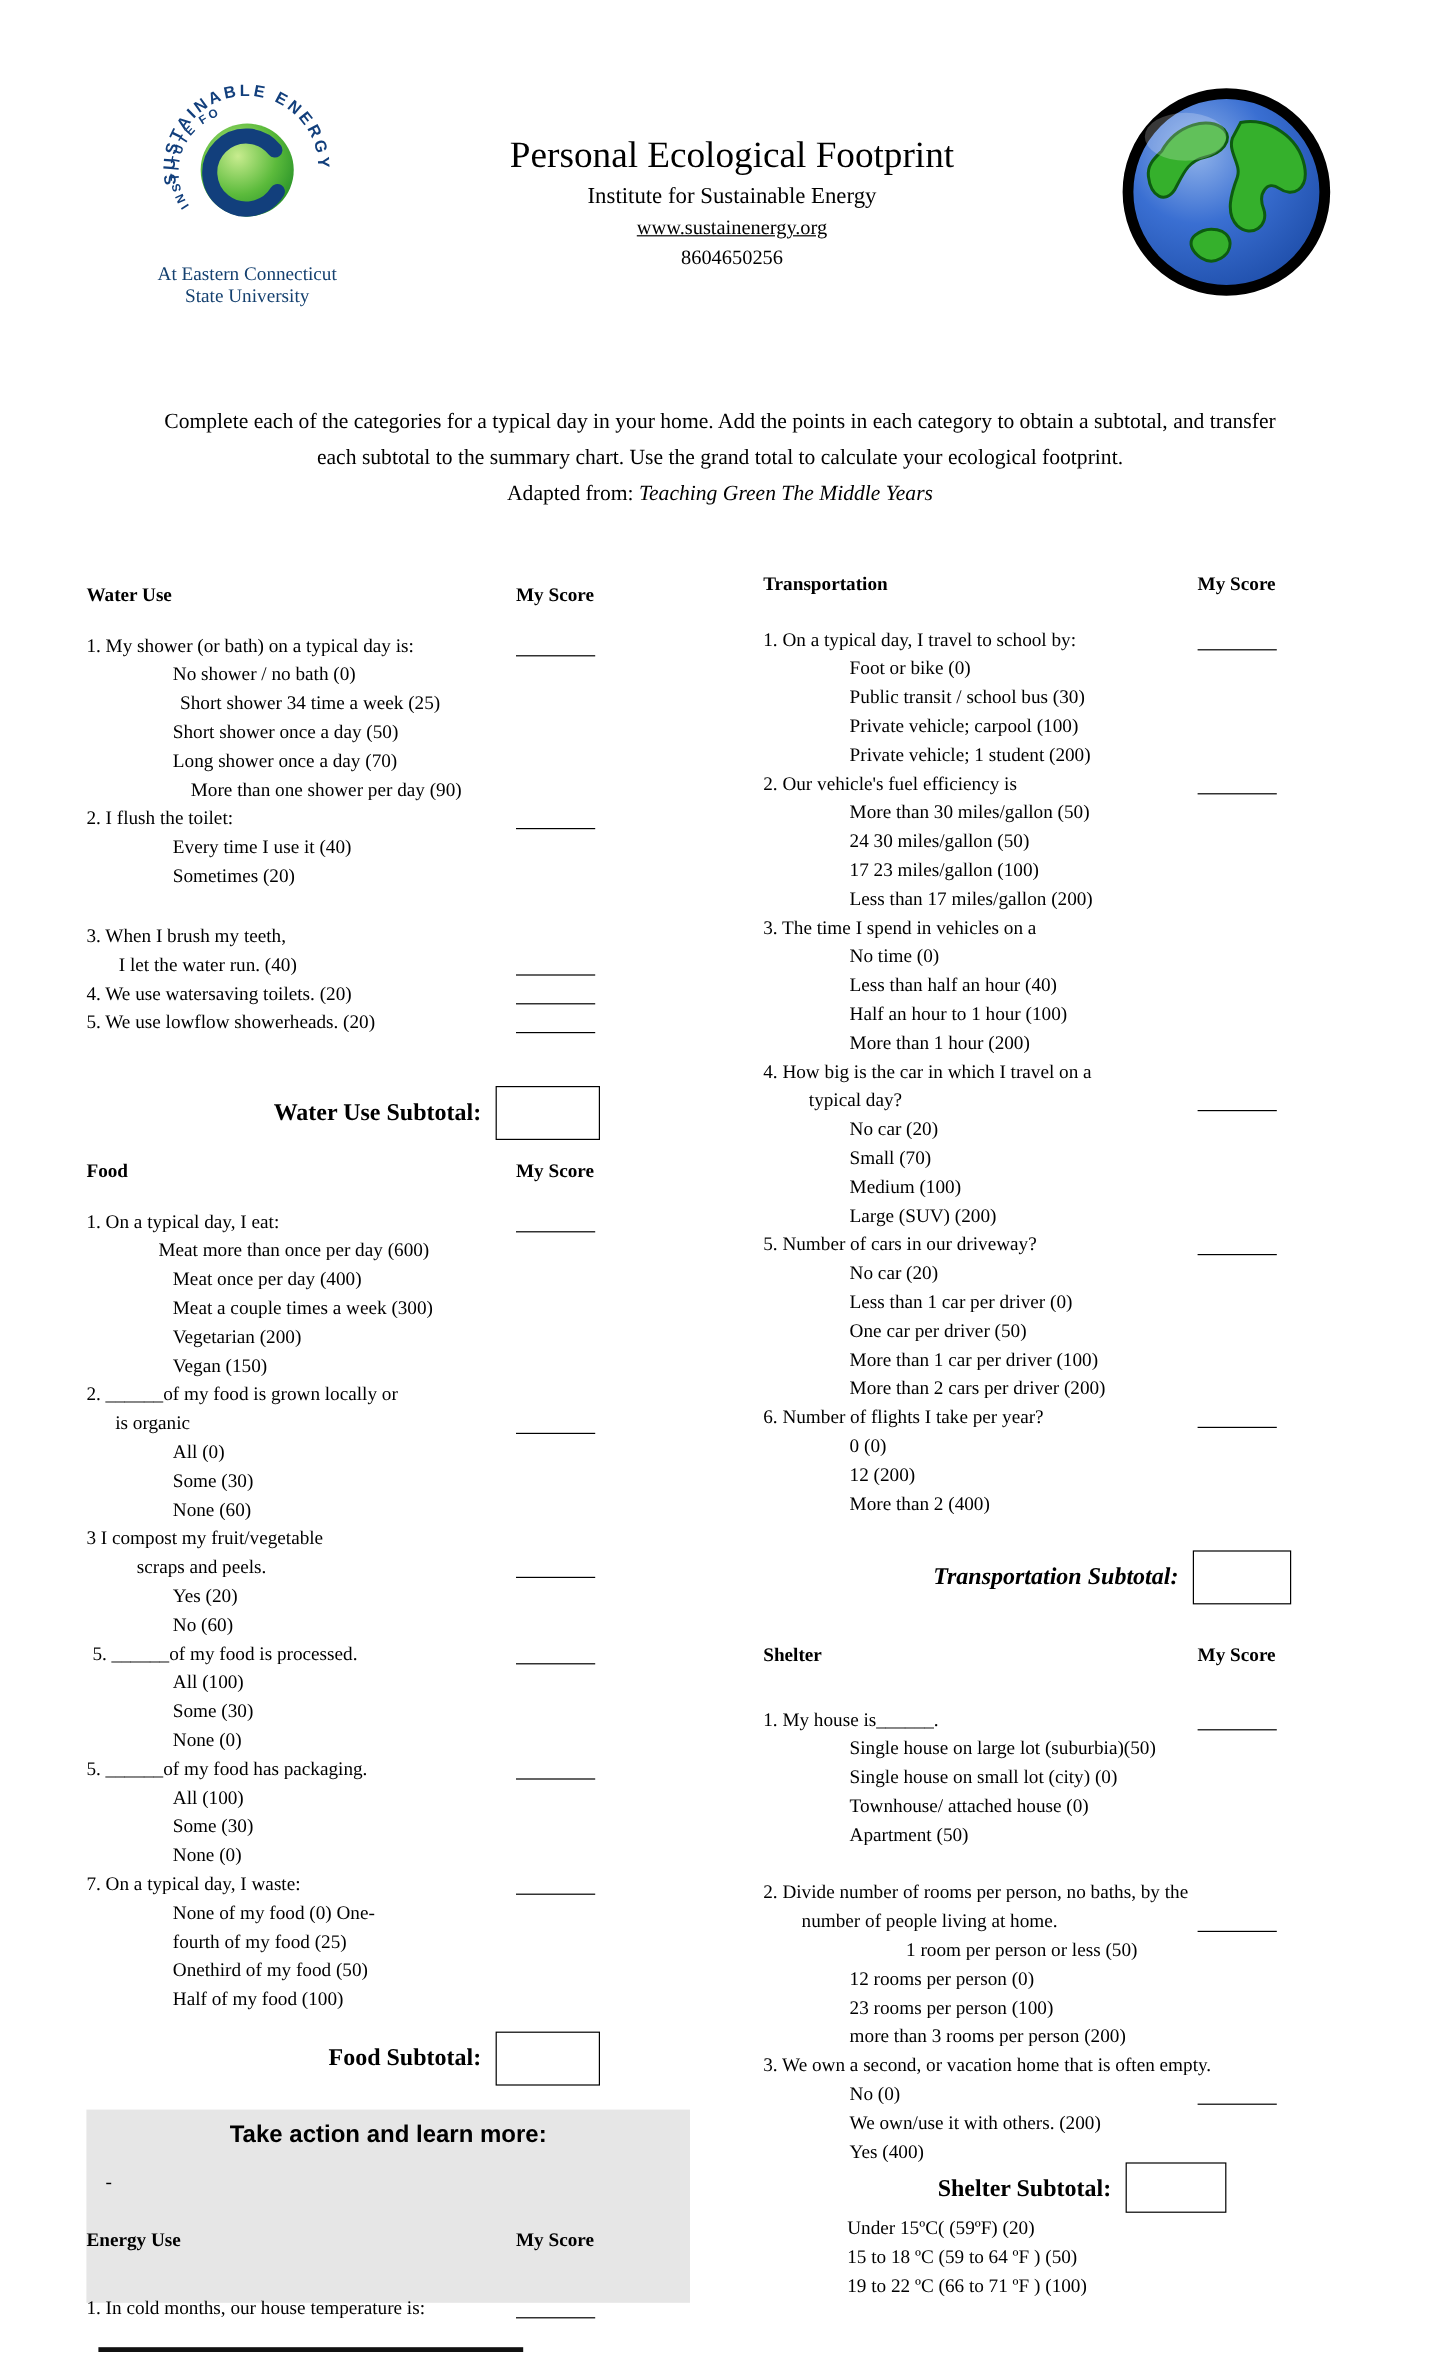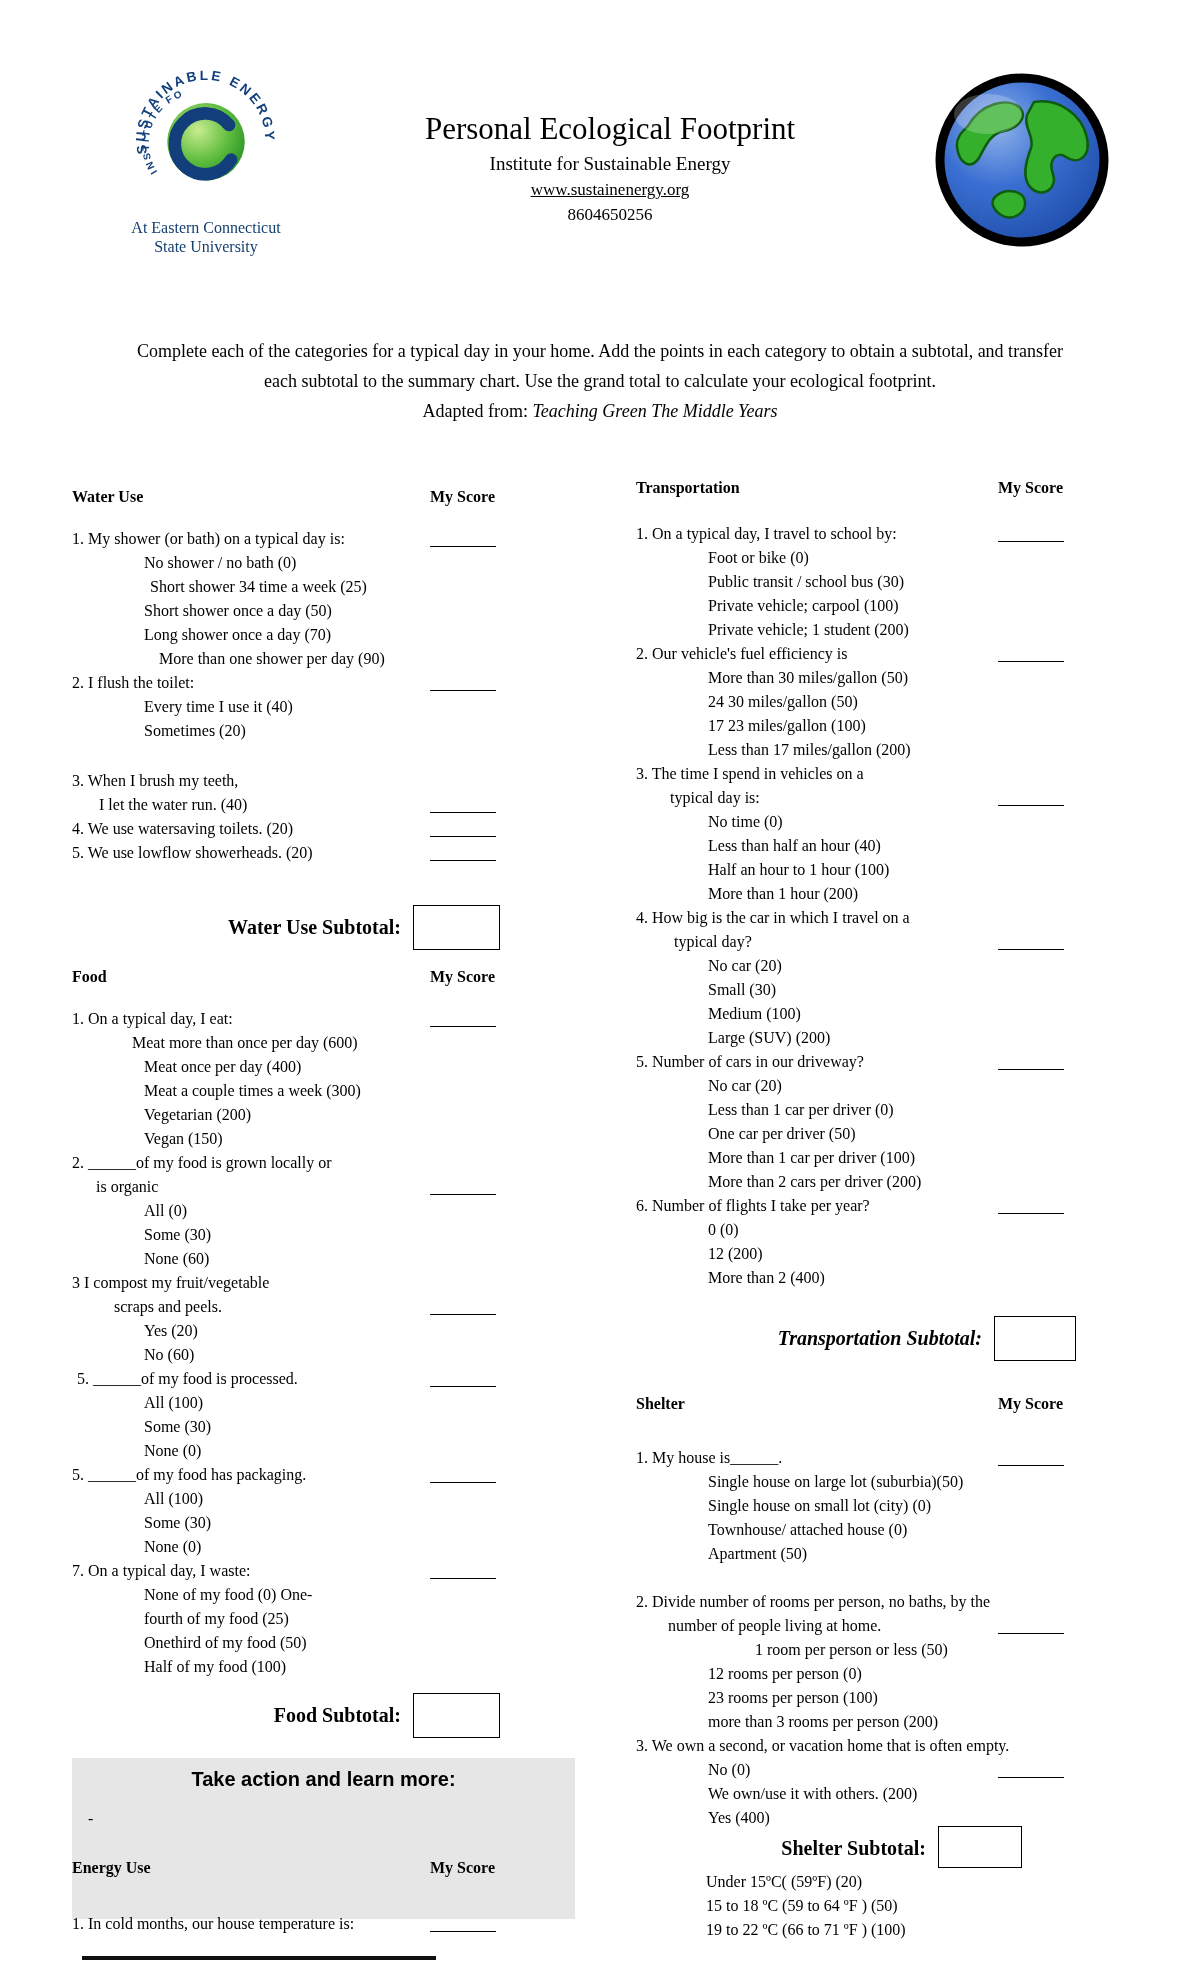--- a/index.html
+++ b/index.html
@@ -306,24 +306,20 @@
     <div class="row">
       <span class="txt" style="left: 72px;">17  23 miles/gallon (100)</span>
     </div>
     <div class="row">
       <span class="txt" style="left: 72px;">Less than 17 miles/gallon (200)</span>
     </div>
     <div class="row">
       <span class="txt" style="left: 0px;">3. The time I spend in vehicles on a</span>
     </div>
     <div class="row">
-      <span class="txt" style="left: 34px;">typical day is:</span>
-      <span class="blank" style="left: 362px;"></span>
-    </div>
-    <div class="row">
       <span class="txt" style="left: 72px;">No time (0)</span>
     </div>
     <div class="row">
       <span class="txt" style="left: 72px;">Less than half an hour (40)</span>
     </div>
     <div class="row">
       <span class="txt" style="left: 72px;">Half an hour to 1 hour (100)</span>
     </div>
     <div class="row">
       <span class="txt" style="left: 72px;">More than 1 hour (200)</span>
@@ -332,21 +328,21 @@
       <span class="txt" style="left: 0px;">4. How big is the car in which I travel on a</span>
     </div>
     <div class="row">
       <span class="txt" style="left: 38px;">typical day?</span>
       <span class="blank" style="left: 362px;"></span>
     </div>
     <div class="row">
       <span class="txt" style="left: 72px;">No car (20)</span>
     </div>
     <div class="row">
-      <span class="txt" style="left: 72px;">Small (30)</span>
+      <span class="txt" style="left: 72px;">Small (70)</span>
     </div>
     <div class="row">
       <span class="txt" style="left: 72px;">Medium (100)</span>
     </div>
     <div class="row">
       <span class="txt" style="left: 72px;">Large (SUV) (200)</span>
     </div>
     <div class="row">
       <span class="txt" style="left: 0px;">5. Number of cars in our driveway?</span>
       <span class="blank" style="left: 362px;"></span>

